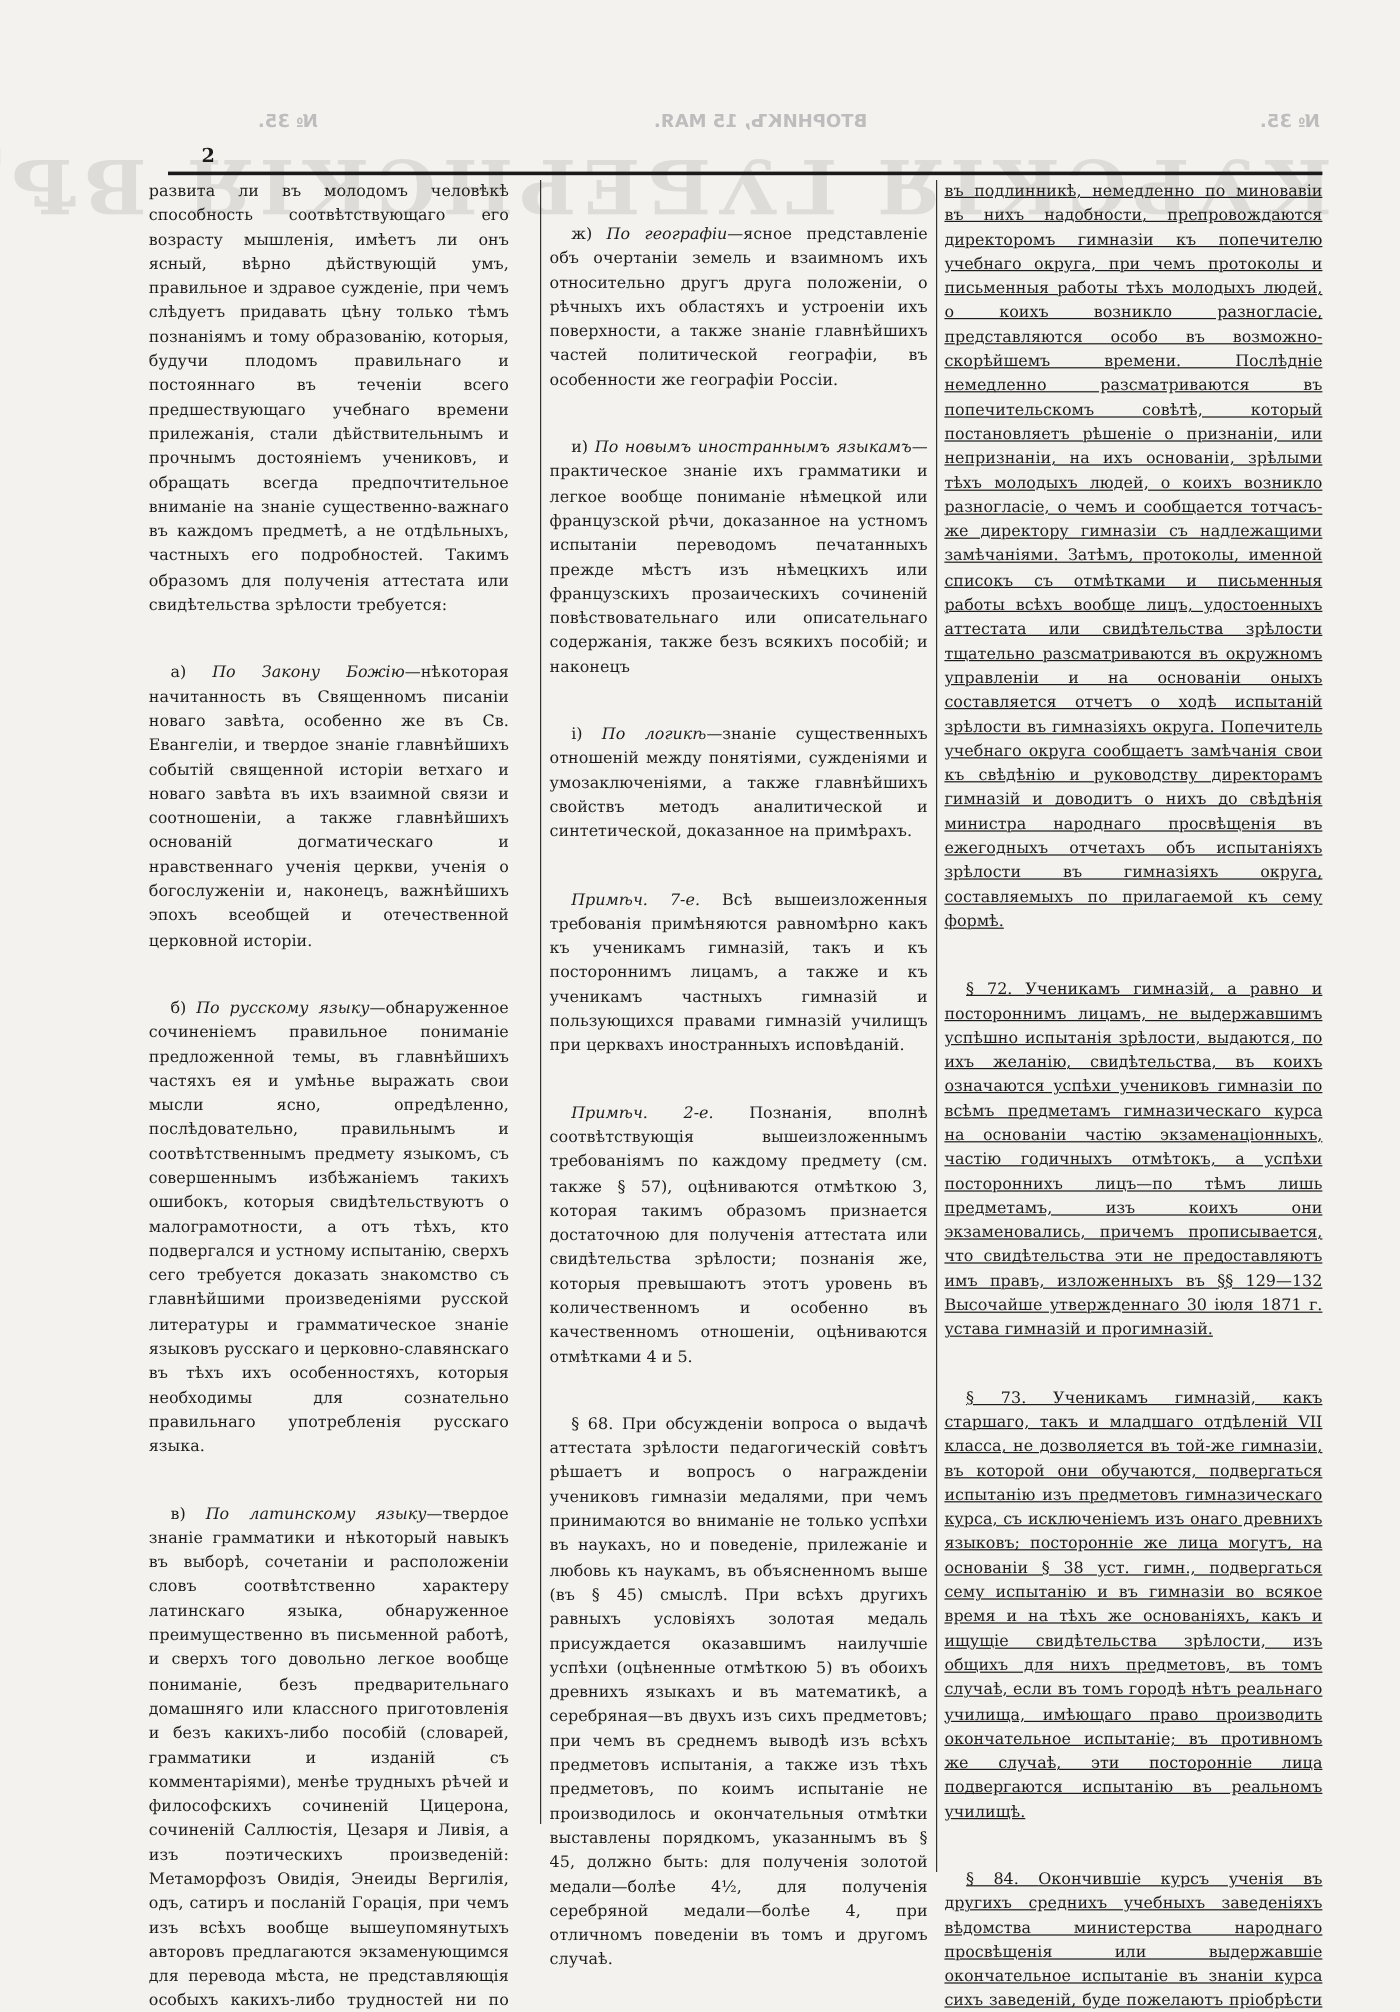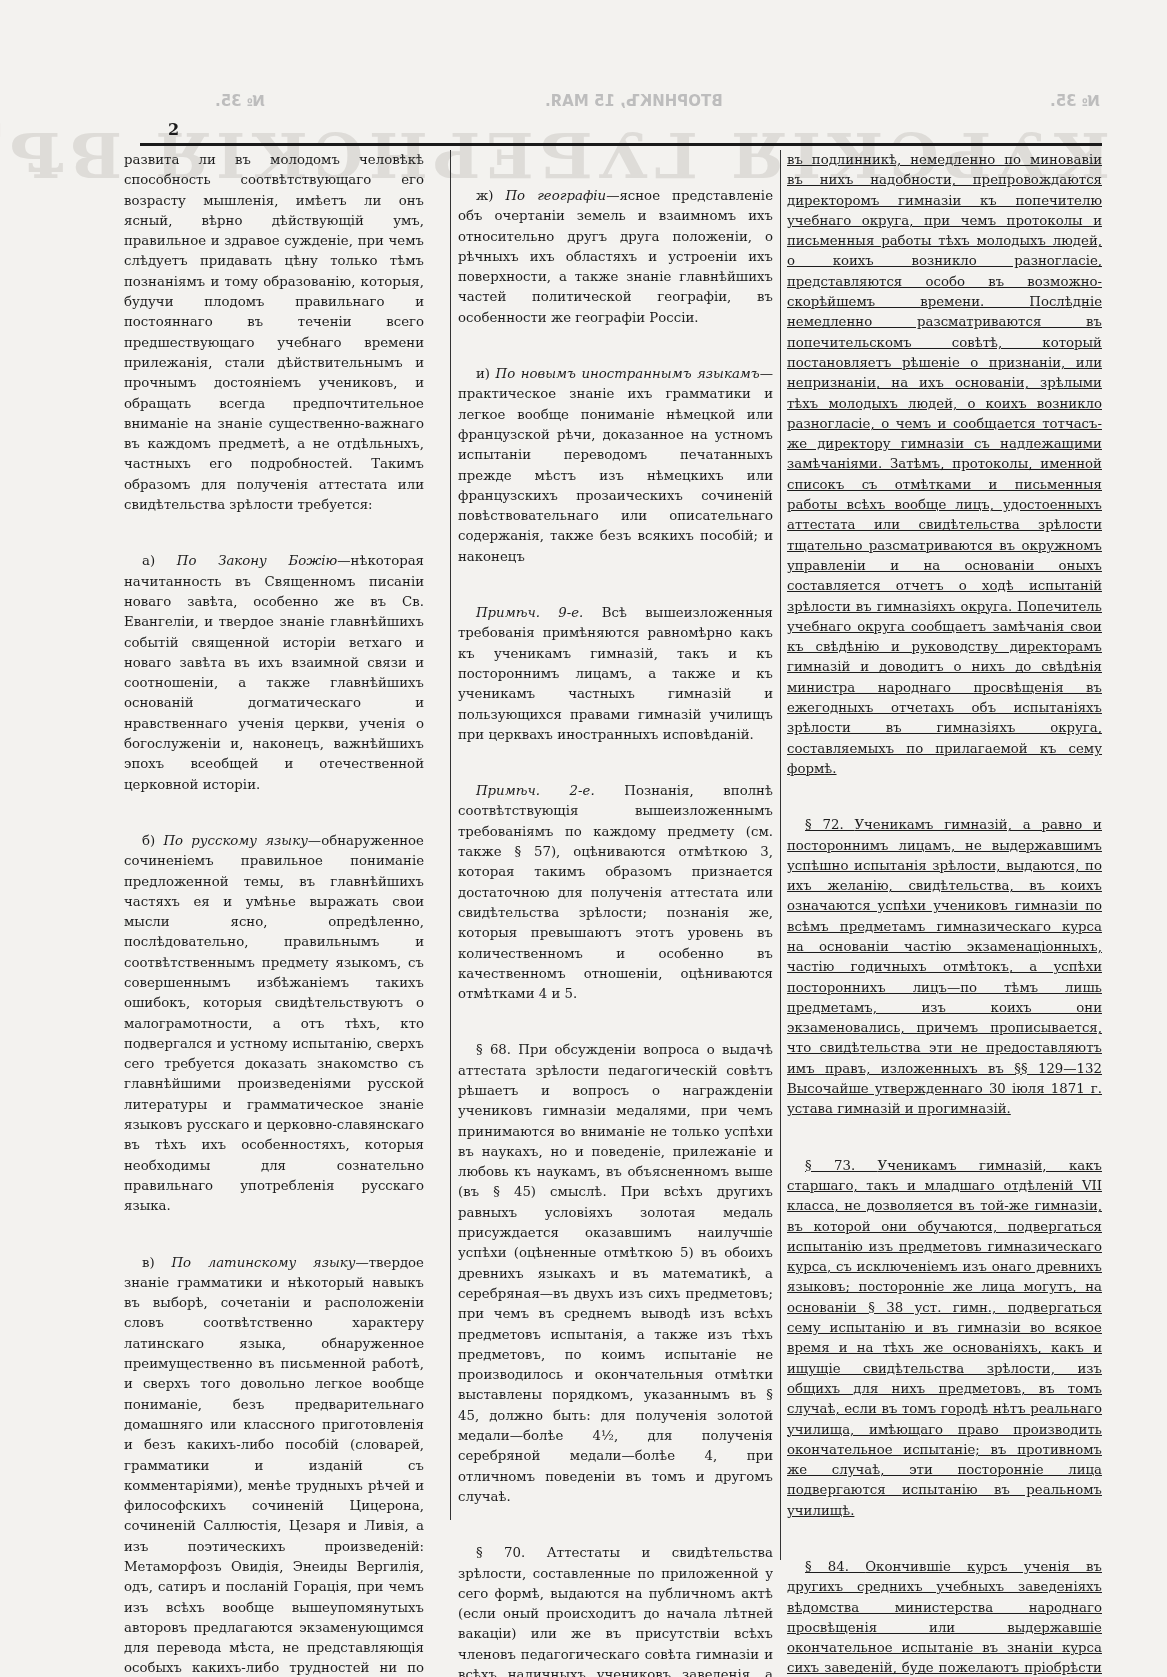--- a/index.html
+++ b/index.html
@@ -39,21 +39,22 @@
 <div class="col col1" id="c0">
     <p><span>развита ли въ молодомъ человѣкѣ способность соотвѣтствующаго его возрасту мышленія, имѣетъ ли онъ ясный, вѣрно дѣйствующій умъ, правильное и здравое сужденіе, при чемъ слѣдуетъ придавать цѣну только тѣмъ познаніямъ и тому образованію, которыя, будучи плодомъ правильнаго и постояннаго въ теченіи всего предшествующаго учебнаго времени прилежанія, стали дѣйствительнымъ и прочнымъ достояніемъ учениковъ, и обращать всегда предпочтительное вниманіе на знаніе существенно-важнаго въ каждомъ предметѣ, а не отдѣльныхъ, частныхъ его подробностей. Такимъ образомъ для полученія аттестата или свидѣтельства зрѣлости требуется:</span></p>
     <p class="ind"><span>а) </span><span class="it">По Закону Божію</span><span>—нѣкоторая начитанность въ Священномъ писаніи новаго завѣта, особенно же въ Св. Евангеліи, и твердое знаніе главнѣйшихъ событій священной исторіи ветхаго и новаго завѣта въ ихъ взаимной связи и соотношеніи, а также главнѣйшихъ основаній догматическаго и нравственнаго ученія церкви, ученія о богослуженіи и, наконецъ, важнѣйшихъ эпохъ всеобщей и отечественной церковной исторіи.</span></p>
     <p class="ind"><span>б) </span><span class="it">По русскому языку</span><span>—обнаруженное сочиненіемъ правильное пониманіе предложенной темы, въ главнѣйшихъ частяхъ ея и умѣнье выражать свои мысли ясно, опредѣленно, послѣдовательно, правильнымъ и соотвѣтственнымъ предмету языкомъ, съ совершеннымъ избѣжаніемъ такихъ ошибокъ, которыя свидѣтельствуютъ о малограмотности, а отъ тѣхъ, кто подвергался и устному испытанію, сверхъ сего требуется доказать знакомство съ главнѣйшими произведеніями русской литературы и грамматическое знаніе языковъ русскаго и церковно-славянскаго въ тѣхъ ихъ особенностяхъ, которыя необходимы для сознательно правильнаго употребленія русскаго языка.</span></p>
     <p class="ind"><span>в) </span><span class="it">По латинскому языку</span><span>—твердое знаніе грамматики и нѣкоторый навыкъ въ выборѣ, сочетаніи и расположеніи словъ соотвѣтственно характеру латинскаго языка, обнаруженное преимущественно въ письменной работѣ, и сверхъ того довольно легкое вообще пониманіе, безъ предварительнаго домашняго или классного приготовленія и безъ какихъ-либо пособій (словарей, грамматики и изданій съ комментаріями), менѣе трудныхъ рѣчей и философскихъ сочиненій Цицерона, сочиненій Саллюстія, Цезаря и Ливія, а изъ поэтическихъ произведеній: Метаморфозъ Овидія, Энеиды Вергилія, одъ, сатиръ и посланій Горація, при чемъ изъ всѣхъ вообще вышеупомянутыхъ авторовъ предлагаются экзаменующимся для перевода мѣста, не представляющія особыхъ какихъ-либо трудностей ни по содержанію, ни по языку.</span></p>
     <p class="ind"><span>г) </span><span class="it">По греческому языку</span><span>—твердое знаніе этимологіи и главнѣйшихъ правилъ синтаксиса, обнаруженное преимущественно въ письменной работѣ, и довольно легкое вообще пониманіе сочиненій Ксенофонта (Anabasis, Cyropaedia, Memorabilia Socratis), поэмъ Гомера и другихъ авторовъ, читаемыхъ въ гимназіи, также безъ предварительнаго домашняго или классного приготовленія, и безъ указанныхъ выше пособій, при чемъ точно также предлагаются для перевода мѣста, не представляющія какихъ-либо особыхъ трудностей ни по языку, ни по содержанію.</span></p>
   </div>
 <div class="col col2" id="c1">
     <p class="ind"><span>ж) </span><span class="it">По географіи</span><span>—ясное представленіе объ очертаніи земель и взаимномъ ихъ относительно другъ друга положеніи, о рѣчныхъ ихъ областяхъ и устроеніи ихъ поверхности, а также знаніе главнѣйшихъ частей политической географіи, въ особенности же географіи Россіи.</span></p>
     <p class="ind"><span>и) </span><span class="it">По новымъ иностраннымъ языкамъ</span><span>—практическое знаніе ихъ грамматики и легкое вообще пониманіе нѣмецкой или французской рѣчи, доказанное на устномъ испытаніи переводомъ печатанныхъ прежде мѣстъ изъ нѣмецкихъ или французскихъ прозаическихъ сочиненій повѣствовательнаго или описательнаго содержанія, также безъ всякихъ пособій; и наконецъ</span></p>
-    <p class="ind"><span class="it">Примѣч. 9-е.</span><span> Всѣ вышеизложенныя требованія примѣняются равномѣрно какъ къ ученикамъ гимназій, такъ и къ постороннимъ лицамъ, а также и къ ученикамъ частныхъ гимназій и пользующихся правами гимназій училищъ при церквахъ иностранныхъ исповѣданій.</span></p>
+    <p class="ind"><span>і) </span><span class="it">По логикѣ</span><span>—знаніе существенныхъ отношеній между понятіями, сужденіями и умозаключеніями, а также главнѣйшихъ свойствъ методъ аналитической и синтетической, доказанное на примѣрахъ.</span></p>
+    <p class="ind"><span class="it">Примѣч. 7-е.</span><span> Всѣ вышеизложенныя требованія примѣняются равномѣрно какъ къ ученикамъ гимназій, такъ и къ постороннимъ лицамъ, а также и къ ученикамъ частныхъ гимназій и пользующихся правами гимназій училищъ при церквахъ иностранныхъ исповѣданій.</span></p>
     <p class="ind"><span class="it">Примѣч. 2-е.</span><span> Познанія, вполнѣ соотвѣтствующія вышеизложеннымъ требованіямъ по каждому предмету (см. также § 57), оцѣниваются отмѣткою 3, которая такимъ образомъ признается достаточною для полученія аттестата или свидѣтельства зрѣлости; познанія же, которыя превышаютъ этотъ уровень въ количественномъ и особенно въ качественномъ отношеніи, оцѣниваются отмѣтками 4 и 5.</span></p>
     <p class="ind"><span>§ 68. </span><span>При обсужденіи вопроса о выдачѣ аттестата зрѣлости педагогическій совѣтъ рѣшаетъ и вопросъ о награжденіи учениковъ гимназіи медалями, при чемъ принимаются во вниманіе не только успѣхи въ наукахъ, но и поведеніе, прилежаніе и любовь къ наукамъ, въ объясненномъ выше (въ § 45) смыслѣ. При всѣхъ другихъ равныхъ условіяхъ золотая медаль присуждается оказавшимъ наилучшіе успѣхи (оцѣненные отмѣткою 5) въ обоихъ древнихъ языкахъ и въ математикѣ, а серебряная—въ двухъ изъ сихъ предметовъ; при чемъ въ среднемъ выводѣ изъ всѣхъ предметовъ испытанія, а также изъ тѣхъ предметовъ, по коимъ испытаніе не производилось и окончательныя отмѣтки выставлены порядкомъ, указаннымъ въ § 45, должно быть: для полученія золотой медали—болѣе 4½, для полученія серебряной медали—болѣе 4, при отличномъ поведеніи въ томъ и другомъ случаѣ.</span></p>
     <p class="ind"><span>§ 70. </span><span>Аттестаты и свидѣтельства зрѣлости, составленные по приложенной у сего формѣ, выдаются на публичномъ актѣ (если оный происходитъ до начала лѣтней вакаціи) или же въ присутствіи всѣхъ членовъ педагогическаго совѣта гимназіи и всѣхъ наличныхъ учениковъ заведенія, а также и тѣхъ изъ ихъ родителей и родственниковъ, которые пожелаютъ принять участіе въ этомъ торжествѣ. Имена получившихъ аттестаты или свидѣтельства зрѣлости печатаются во всеобщее свѣдѣніе въ годичныхъ отчетахъ по гимназіи, издаваемыхъ ко времени публичнаго акта, съ обозначеніемъ относительно учениковъ гимназіи мѣста рожденія, времени, пребыванія ихъ въ гимназіи и въ VII классѣ и избраннаго ими высшаго учебнаго заведенія и его факультета или отдѣленія или инаго поприща дѣятельности.</span></p>
   </div>
 <div class="col col3" id="c2">
 <p><span>въ подлинникѣ, немедленно по миновавіи въ нихъ надобности, препровождаются директоромъ гимназіи къ попечителю учебнаго округа, при чемъ протоколы и письменныя работы тѣхъ молодыхъ людей, о коихъ возникло разногласіе, представляются особо въ возможно-скорѣйшемъ времени. Послѣдніе немедленно разсматриваются въ попечительскомъ совѣтѣ, который постановляетъ рѣшеніе о признаніи, или непризнаніи, на ихъ основаніи, зрѣлыми тѣхъ молодыхъ людей, о коихъ возникло разногласіе, о чемъ и сообщается тотчасъ-же директору гимназіи съ надлежащими замѣчаніями. Затѣмъ, протоколы, именной списокъ съ отмѣтками и письменныя работы всѣхъ вообще лицъ, удостоенныхъ аттестата или свидѣтельства зрѣлости тщательно разсматриваются въ окружномъ управленіи и на основаніи оныхъ составляется отчетъ о ходѣ испытаній зрѣлости въ гимназіяхъ округа. Попечитель учебнаго округа сообщаетъ замѣчанія свои къ свѣдѣнію и руководству директорамъ гимназій и доводитъ о нихъ до свѣдѣнія министра народнаго просвѣщенія въ ежегодныхъ отчетахъ объ испытаніяхъ зрѣлости въ гимназіяхъ округа, составляемыхъ по прилагаемой къ сему формѣ.</span></p>
     <p class="ind"><span>§ 72. </span><span>Ученикамъ гимназій, а равно и постороннимъ лицамъ, не выдержавшимъ успѣшно испытанія зрѣлости, выдаются, по ихъ желанію, свидѣтельства, въ коихъ означаются успѣхи учениковъ гимназіи по всѣмъ предметамъ гимназическаго курса на основаніи частію экзаменаціонныхъ, частію годичныхъ отмѣтокъ, а успѣхи постороннихъ лицъ—по тѣмъ лишь предметамъ, изъ коихъ они экзаменовались, причемъ прописывается, что свидѣтельства эти не предоставляютъ имъ правъ, изложенныхъ въ §§ 129—132 Высочайше утвержденнаго 30 іюля 1871 г. устава гимназій и прогимназій.</span></p>
     <p class="ind"><span>§ 73. </span><span>Ученикамъ гимназій, какъ старшаго, такъ и младшаго отдѣленій VII класса, не дозволяется въ той-же гимназіи, въ которой они обучаются, подвергаться испытанію изъ предметовъ гимназическаго курса, съ исключеніемъ изъ онаго древнихъ языковъ; посторонніе же лица могутъ, на основаніи § 38 уст. гимн., подвергаться сему испытанію и въ гимназіи во всякое время и на тѣхъ же основаніяхъ, какъ и ищущіе свидѣтельства зрѣлости, изъ общихъ для нихъ предметовъ, въ томъ случаѣ, если въ томъ городѣ нѣтъ реальнаго училища, имѣющаго право производить окончательное испытаніе; въ противномъ же случаѣ, эти посторонніе лица подвергаются испытанію въ реальномъ училищѣ.</span></p>
     <p class="ind"><span>§ 84. </span><span>Окончившіе курсъ ученія въ другихъ среднихъ учебныхъ заведеніяхъ вѣдомства министерства народнаго просвѣщенія или выдержавшіе окончательное испытаніе въ знаніи курса сихъ заведеній, буде пожелаютъ пріобрѣсти гимназическій аттестатъ или свидѣтельство зрѣлости, подвергаются полному испытанію на тѣхъ-же основаніяхъ, какъ вообще посторонніе лица.</span></p>
     <p class="ind"><span>§ 75. </span><span>Статьи этихъ правилъ, относящіяся собственно до учениковъ, прочитываются отъ времени до времени директоромъ или классными наставникомъ ученикамъ VII класса съ надлежащими объясненіями и наставленіями.</span></p>

